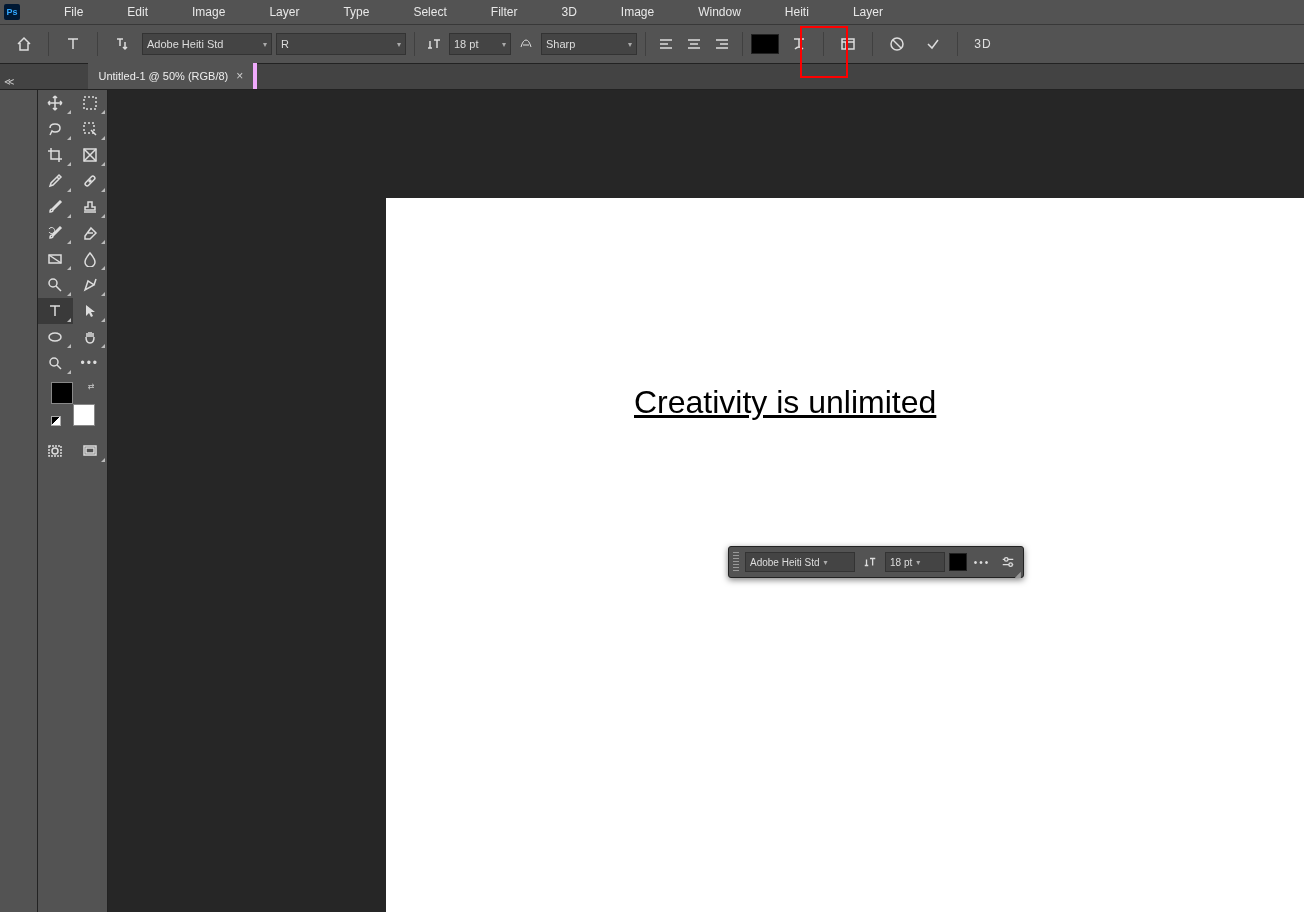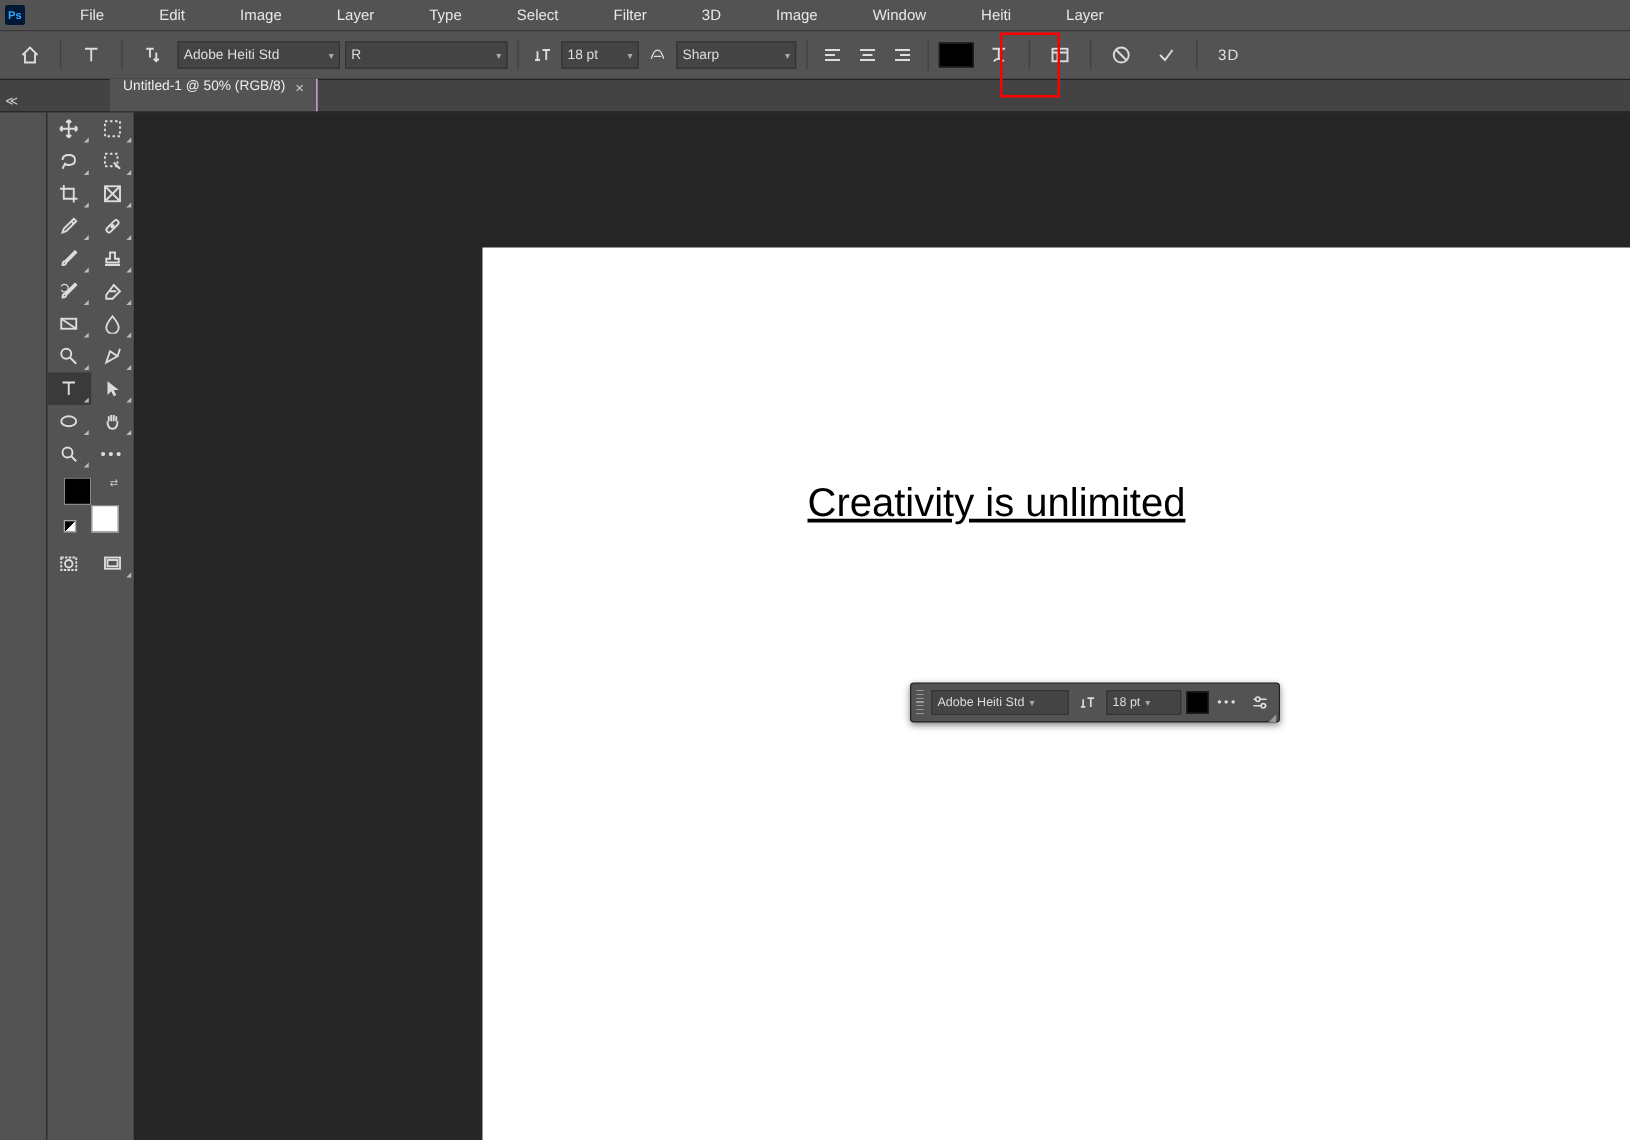--- a/index.html
+++ b/index.html
@@ -15,42 +15,42 @@
 .opt-btn { width: 32px; height: 28px; display: flex; align-items: center; justify-content: center; color: #e0e0e0; }
 .divider { width: 1px; height: 24px; background: #404040; margin: 0 4px; }
 .dropdown { height: 22px; background: #444; border: 1px solid #333; display: flex; align-items: center; padding: 0 4px; font-size: 11px; color: #ddd; position: relative; }
 .dropdown .dd-arrow { margin-left: auto; font-size: 8px; color: #aaa; }
 .color-swatch { width: 28px; height: 20px; background: #000; border: 1px solid #222; }
 .highlight-box { position: absolute; border: 2px solid red; pointer-events: none; }
 
 
 .collapse-row { height: 26px; background: #434343; border-bottom: 1px solid #222; display: flex; align-items: flex-end; }
 .collapse-arrows { color: #ccc; font-size: 10px; padding: 2px 4px;}
-.doc-tab { height: 26px; background: #535353; padding: 0 10px; display: flex; font-size: 11px; color: #eee; border-right: 1px solid #f0abfc; margin-left: 70px;}
+.doc-tab { height: 26px; background: #535353; padding: 0 10px; display: flex; align-items: center; font-size: 11px; color: #eee; border-right: 4px solid #f0abfc; margin-left: 70px;}
 .doc-tab .close-x { margin-left: 8px; color: #ccc; font-size: 12px; }
 
 
 .mainrow { display: flex; height: calc(912px - 24px - 40px - 26px); }
 .toolbar-panel { width: 38px; background: #535353; border-right: 1px solid #222; display: flex; flex-direction: column; align-items: center; padding-top: 2px;}
 .toolbar-label { font-size: 7px; letter-spacing: 2px; color: #888; text-transform: uppercase; margin-bottom: 2px; }
 .tools-col { width: 70px; background: #535353; border-right: 1px solid #222; display: flex; flex-direction: column; }
 .tool-grid { display: grid; grid-template-columns: 1fr 1fr; }
 .tool-cell { height: 26px; display: flex; align-items: center; justify-content: center; color: #ddd; position: relative;}
 .tool-cell.active { background: #3a3a3a; }
 .tool-cell .corner { position: absolute; right: 2px; bottom: 2px; width: 0; height: 0; border-right: 4px solid #bbb; border-top: 4px solid transparent; }
 .fgbg { position: relative; width: 44px; height: 44px; margin: 6px auto; }
 .fg-sq { position: absolute; width: 22px; height: 22px; background:#000; border:1px solid #888; left:0; top:0; z-index:2;}
 .bg-sq { position: absolute; width: 22px; height: 22px; background:#fff; border:1px solid #888; right:0; bottom:0;}
 .mini-swap { position:absolute; right:0; top:0; font-size:8px; color:#ccc;}
 .mini-def { position:absolute; left:0; bottom:0; width:10px; height:10px; border:1px solid #aaa; background: linear-gradient(135deg,#000 50%,#fff 50%);}
 .bottom-tools { margin-top: 6px; display:grid; grid-template-columns:1fr 1fr; }
 
 .canvas-area { flex: 1; background: #262626; position: relative; overflow: hidden; }
 .canvas { position: absolute; left: 278px; top: 108px; width: 946px; height: 714px; background: #fff; }
-.canvas-text { position:absolute; left: 260px; top: 186px; font-family: "Arial", sans-serif; font-size: 32px; color:#000; text-decoration: underline; }
+.canvas-text { position:absolute; left: 248px; top: 186px; font-family: "Arial", sans-serif; font-size: 32px; color:#000; text-decoration: underline; }
 
 
 .floatbar { position:absolute; left:620px; top:456px; height:32px; background:#535353; border:1px solid #222; border-radius:3px; display:flex; align-items:center; padding:0 4px; gap:4px; box-shadow: 0 2px 6px rgba(0,0,0,.5);}
 .floatbar .grip { width:6px; height:20px; background: repeating-linear-gradient(#999,#999 1px,transparent 1px,transparent 3px); margin-right:2px;}
 .floatbar .dd-sm { height:20px; background:#444; border:1px solid #333; font-size:10px; color:#ddd; display:flex; align-items:center; padding:0 4px;}
 .floatbar .dd-arrow{font-size:8px;color:#aaa;margin-left:4px}
 .floatbar .sw { width:18px; height:18px; background:#000; border:1px solid #222;}
 .floatbar .iconbtn { width:22px; height:22px; display:flex; align-items:center; justify-content:center; color:#ddd;}
 .floatbar .dragnub { position:absolute; right:2px; bottom:-2px; font-size:8px; color:#999;}
 

